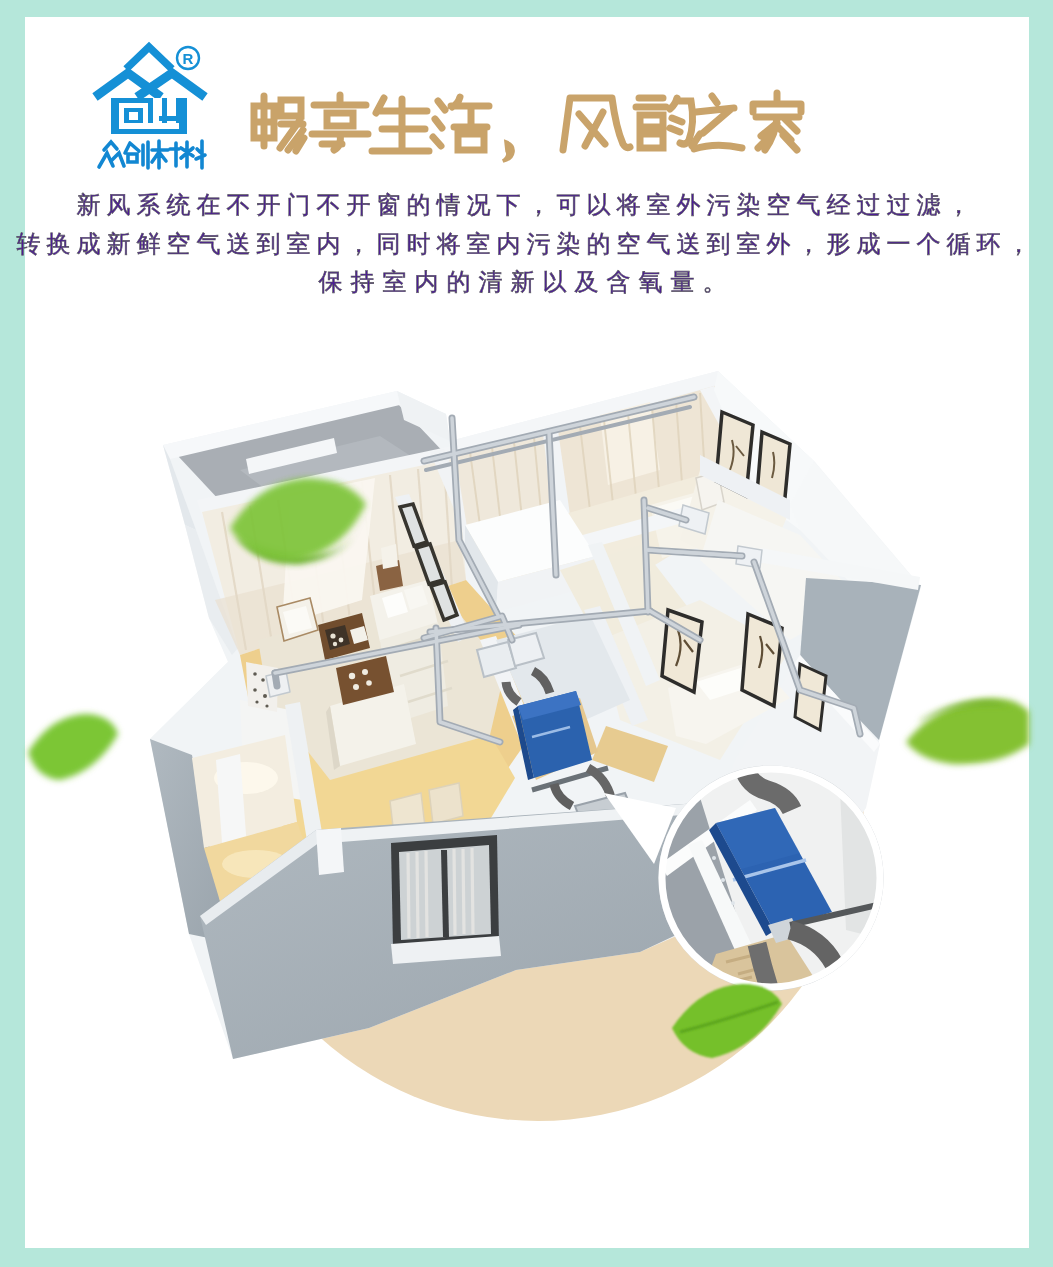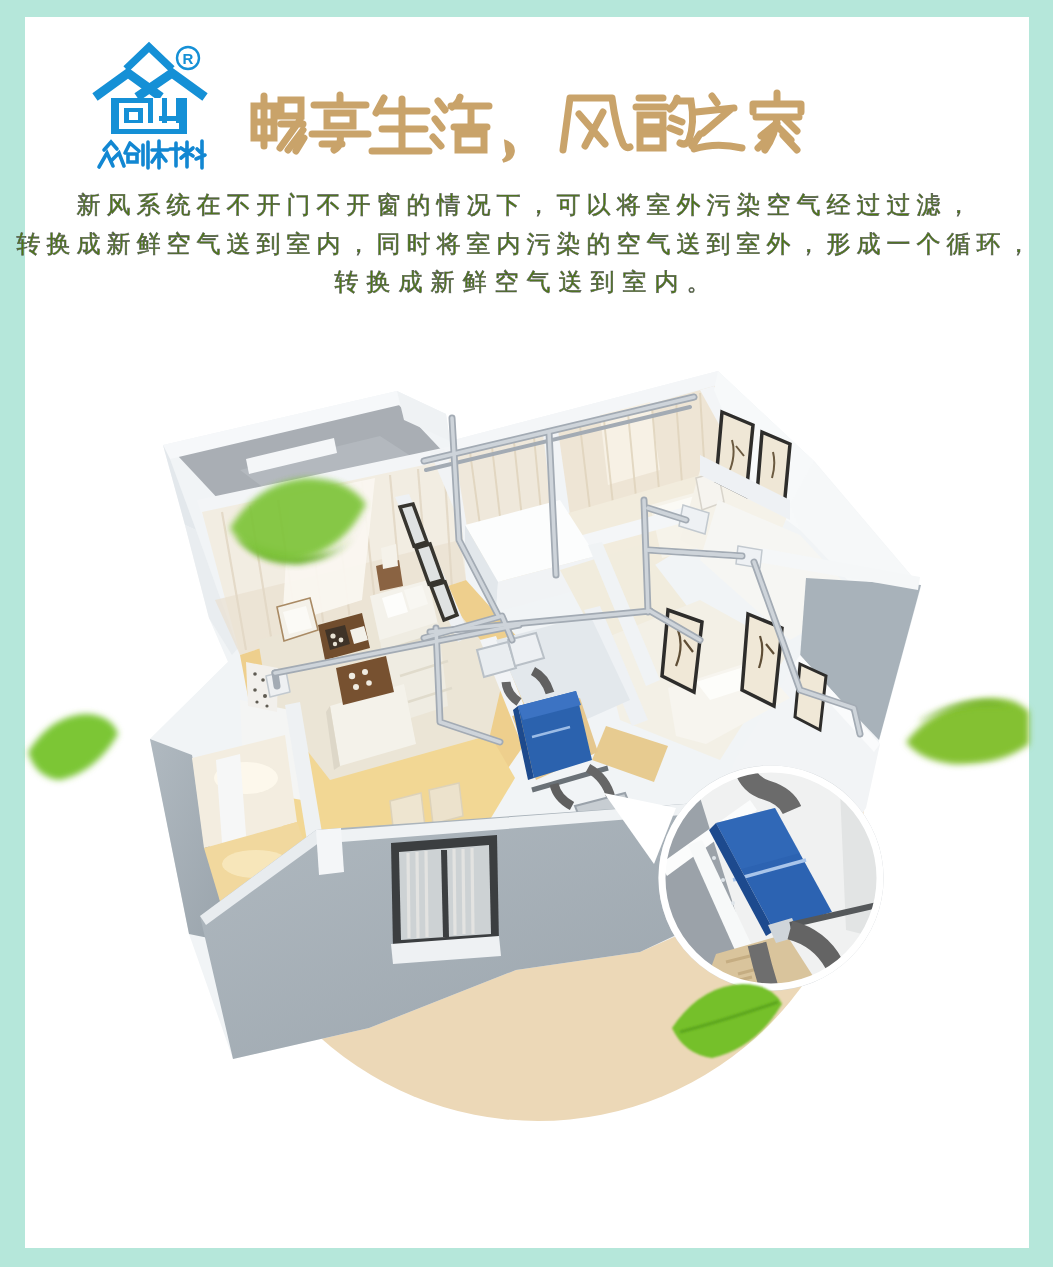--- a/index.html
+++ b/index.html
@@ -1,18 +1,18 @@
 <!DOCTYPE html>
 <html><head>
 <meta charset="utf-8">
 <style>
   html,body{margin:0;padding:0;}
   body{width:1053px;height:1267px;background:#b5e7da;font-family:"Liberation Sans",sans-serif;position:relative;overflow:hidden;}
   .panel{position:absolute;left:25px;top:17px;width:1004px;height:1231px;background:#ffffff;}
-  .para{position:absolute;left:0;top:186px;width:1053px;text-align:center;font-size:24px;line-height:38.5px;color:#4d7c0f;letter-spacing:6px;-webkit-text-stroke:0.6px #58595b;}
+  .para{position:absolute;left:0;top:186px;width:1053px;text-align:center;font-size:24px;line-height:38.5px;color:#4c1d95;letter-spacing:6px;-webkit-text-stroke:0.6px #58595b;}
 </style>
 </head>
 <body>
 
 <div class="panel"></div>
 
 <svg width="1053" height="1267" viewBox="0 0 1053 1267" style="position:absolute;left:0;top:0">
 <defs>
   <filter id="blur5" x="-60%" y="-60%" width="220%" height="220%">
         <feGaussianBlur stdDeviation="5"></feGaussianBlur>
@@ -491,13 +491,13 @@
 <path d="M322,10 L315,62 M322,10 H364 M364,10 Q368,40 375,56 Q378,61 382,59 M331,26 L357,56 M355,24 L337,58"></path>
 
 <path d="M391,10 h24 M388,19 h30 M392,27 h23 v12 h-23 z M392,46 h23 v14 h-23 z M429,10 Q427,17 422,21 M428,13 h15 Q447,35 441,52 Q438,58 432,55 M424,30 l10,4 M422,40 l10,4"></path>
 
 <path d="M464,8 l5,7 M448,24 L486,20 M483,21 L455,45 M452,46 L444,58 M446,61 Q468,54 494,60"></path>
 
 <path d="M529,5 v7 M505,16 h48 M505,16 v8 M553,16 v8 M508,29 h43 M529,29 Q528,46 517,62 M529,35 L513,48 M529,38 L543,52 M537,31 L549,43 M521,49 L510,60 M535,47 L549,62"></path>
 </g>
 </svg>
 
-<div class="para">新风系统在不开门不开窗的情况下，可以将室外污染空气经过过滤，<br>转换成新鲜空气送到室内，同时将室内污染的空气送到室外，形成一个循环，<br><span style="letter-spacing:8px">转换成新鲜空气送到室内。</span></div>
+<div class="para">新风系统在不开门不开窗的情况下，可以将室外污染空气经过过滤，<br>转换成新鲜空气送到室内，同时将室内污染的空气送到室外，形成一个循环，<br><span style="letter-spacing:8px">保持室内的清新以及含氧量。</span></div>
 
 </body></html>

